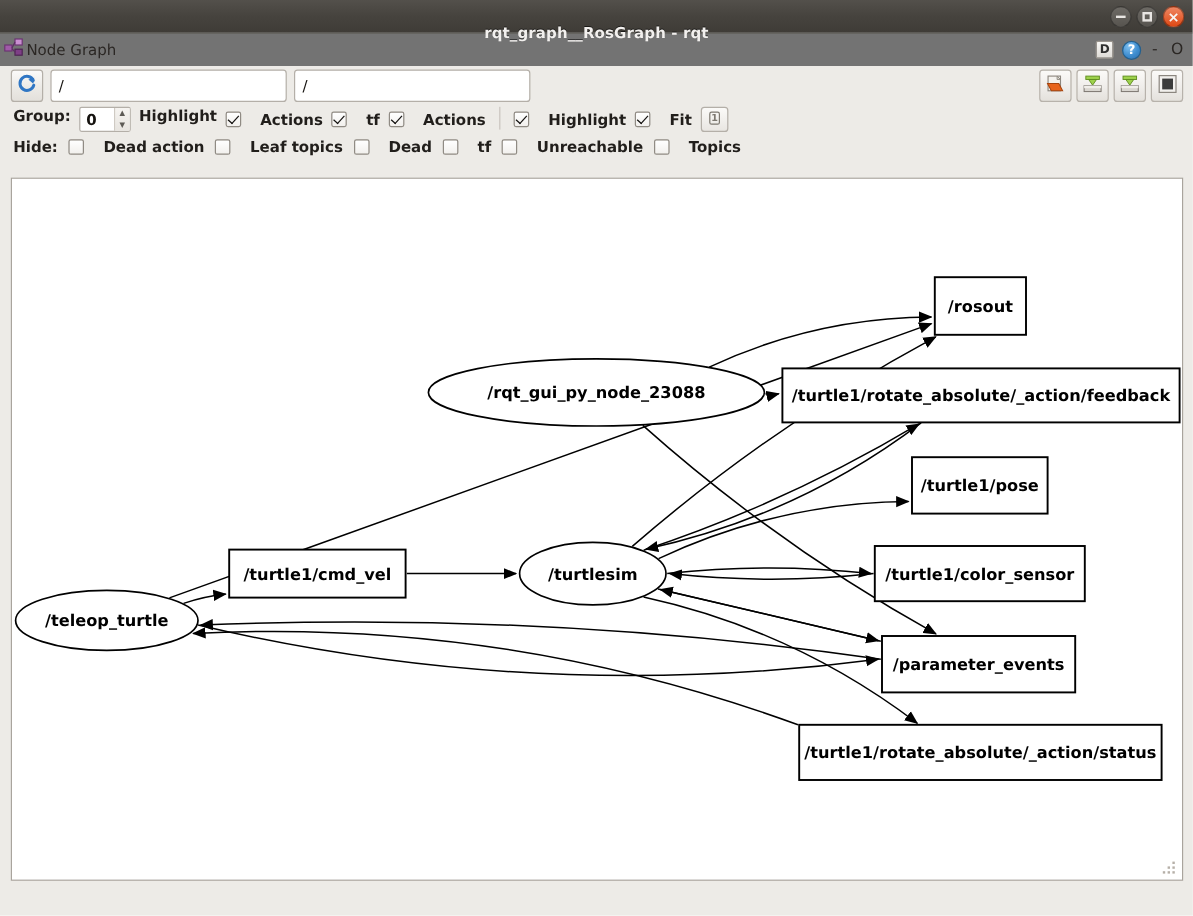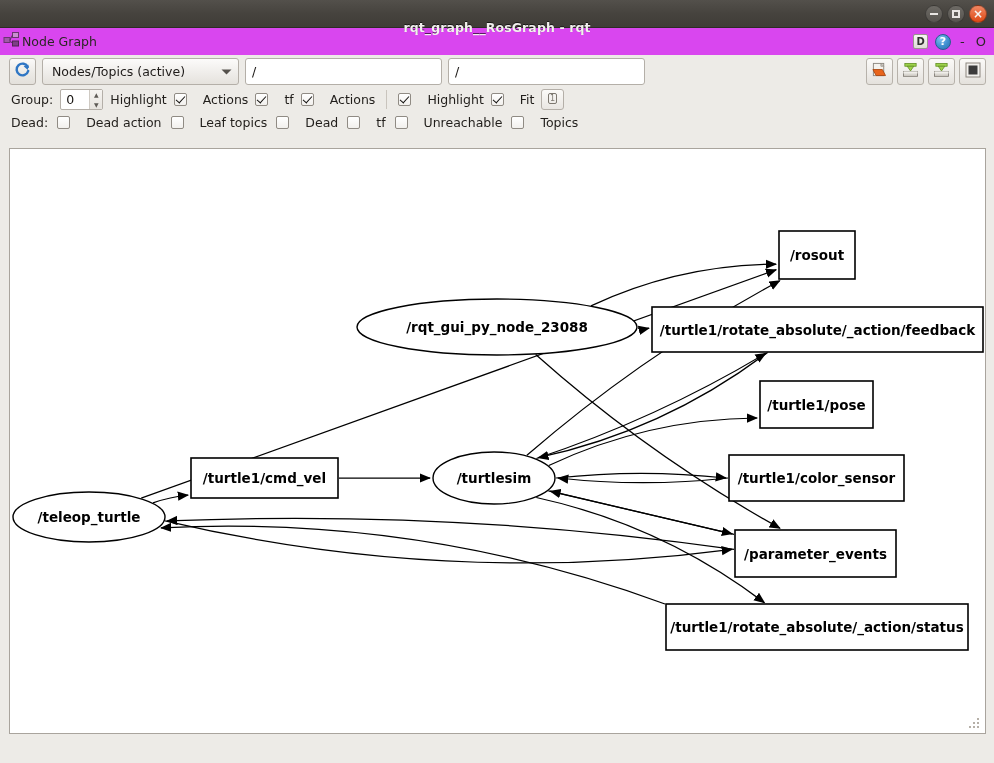--- a/index.html
+++ b/index.html
@@ -43,21 +43,21 @@
   }
   .glyph-min { width: 8px; height: 2px; background: #e9e6e3; display:block; }
   .glyph-max { width: 8px; height: 8px; border: 2px solid #e9e6e3; display:block; }
   .glyph-close { font-size: 12px; font-weight: bold; margin-top:-1px; }
 
   
   .plugin-bar {
     height: 27px;
     display: flex; align-items: center;
     padding: 0 6px 0 3px;
-    background: #d946ef;
+    background: #737373;
   }
   .plugin-title { display: flex; align-items: center; gap: 2px; }
   .plugin-title .label { font-size: 12.5px; color: #2b2724; }
   .plugin-actions { margin-left: auto; display: flex; align-items: center; gap: 7px; }
   .dock-btn {
     width: 15px; height: 15px;
     border: 1px solid #9a958e;
     background: linear-gradient(to bottom,#f7f6f4,#dedbd6);
     font-size: 10px; font-weight: bold; color: #30302f;
     display:flex; align-items:center; justify-content:center;
@@ -106,24 +106,25 @@
   #filter-node-input { width: 197px; }
   .toolbar-right { margin-left: auto; display: flex; gap: 4px; }
   .icon-btn {
     width: 27px; height: 27px;
     border: 1px solid #b7b2ab; border-radius: 3px;
     background: linear-gradient(to bottom,#fbfaf8 0%,#efedea 55%,#e4e1dc 100%);
     display:flex; align-items:center; justify-content:center;
   }
 
   .opts-row {
-    display: flex; align-items: center;
+    display: flex; 
     padding: 4px 9px 0 11px;
     font-size: 12.5px; color: #211e1b;
     gap: 7px;
+    font-weight: bold;
   }
   .opts-row.hide-row { padding-top: 5px; gap: 9px; }
   .opt-label { white-space: nowrap; }
   .spin {
     width: 43px; height: 21px;
     border: 1px solid #b4afa8; border-radius: 2px;
     background: #fff;
     display:flex; align-items:center;
     padding-left: 5px;
     font-size: 12.5px; color:#15120f;
@@ -227,28 +228,20 @@
 <div class="toolbar">
   <div class="refresh-btn">
     <span>
       <svg width="17" height="17" viewBox="0 0 18 18">
         <path d="M14.6 6.3 A6.2 6.2 0 1 0 15 10.6" fill="none" stroke="#2f76c4" stroke-width="2.6" stroke-linecap="round"></path>
         <path d="M10.2 5.6 L15.4 4.0 L14.6 9.4 Z" fill="#2f76c4"></path>
       </svg>
     </span>
   </div>
 
-  <div class="combo">
-    <span>Nodes/Topics (active)</span>
-    <span class="arrow">
-      <svg width="11" height="8" viewBox="0 0 11 8">
-          <path d="M0.5 1.5 L5.5 6.5 L10.5 1.5 Z" fill="#55514c"></path>
-        </svg>
-    </span>
-  </div>
 
   <div class="textfield" id="filter-topic-input">/</div>
 
   <div class="textfield" id="filter-node-input">/</div>
 
   <div class="toolbar-right">
     <div class="icon-btn">
       <span>
         <svg width="17" height="16" viewBox="0 0 18 17">
           <rect x="2.5" y="1.5" width="11" height="13" fill="#f4f2ee" stroke="#8d8880" stroke-width="1"></rect>
@@ -326,21 +319,21 @@
     <span>
       <svg width="13" height="13" viewBox="0 0 13 13">
         <rect x="2.5" y="1.5" width="8" height="10" rx="1.5" fill="none" stroke="#7d7870" stroke-width="1"></rect>
         <text x="6.5" y="9" font-size="8" text-anchor="middle" fill="#7d7870" font-family="DejaVu Sans, sans-serif">1</text>
       </svg>
     </span>
   </div>
 </div>
 
 <div class="opts-row hide-row">
-  <span class="opt-label">Dead:</span>
+  <span class="opt-label">Hide:</span>
 
   <div class="chk-group">
     <span class="chk"></span>
     <span>Dead action</span>
   </div>
   <div class="chk-group">
     <span class="chk"></span>
     <span>Leaf topics</span>
   </div>
   <div class="chk-group">

